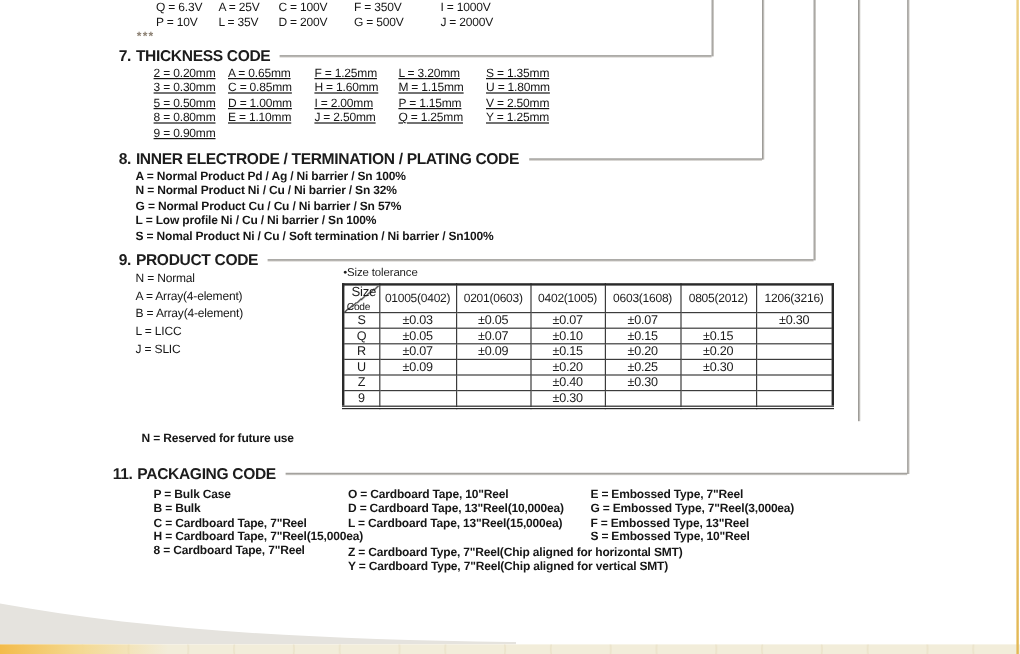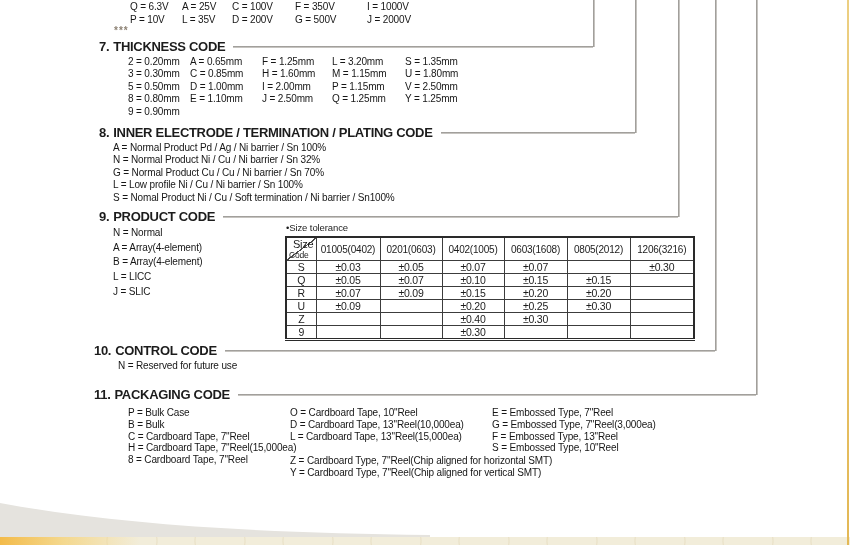--- a/index.html
+++ b/index.html
@@ -13,24 +13,24 @@
   .section-head .num{font-weight:700; font-size:13px; letter-spacing:-0.3px; margin-right:4px;}
   .section-head .ttl{font-weight:700; font-size:13px; letter-spacing:-0.3px; white-space:nowrap;}
   .section-head .rule{flex:1; height:2px; margin-left:8px; margin-top:2px;
     background:linear-gradient(#8f8d89,#d8d6d2);}
   .vline{position:absolute; width:2px; background:linear-gradient(to right,#8f8d89,#d8d6d2);}
   
   .grow{display:flex;}
   #voltage-rows .grow{height:12.5px;}
   #voltage-rows .c0{width:52px;} #voltage-rows .c1{width:50px;}
   #voltage-rows .c2{width:63px;} #voltage-rows .c3{width:72px;}
-  #thickness-grid .grow{height:12.45px;}
+  #thickness-grid .grow{height:12.45px;text-decoration:underline;}
   #thickness-grid .c0{width:62px;} #thickness-grid .c1{width:72px;}
   #thickness-grid .c2{width:70px;} #thickness-grid .c3{width:73px;}
-  .vlist .li{height:12.4px; white-space:nowrap;}
+  .vlist .li{height:12.4px; white-space:nowrap;font-weight:bold;}
   .vlist-wide .li{height:14.7px;}
   .pk .li{height:11.8px;}
   .stars{position:absolute; left:114px; top:25px; font-size:10px; font-weight:700;
     color:#8d8274; letter-spacing:1px;}
   
   .tol-label{position:absolute; left:286px; top:222px; font-size:9.5px; letter-spacing:-0.1px;}
   #tol-table{position:absolute; left:285px; top:236px; border-collapse:collapse;
     font-size:10px; table-layout:fixed;}
   #tol-table th,#tol-table td{border:1px solid #3c3c3c; padding:0; text-align:center;
     font-weight:400; letter-spacing:-0.2px; overflow:hidden;}
@@ -122,21 +122,21 @@
     </div>
 
   <div class="section-head" style="left:99px; top:125px; width:536px;">
     <span class="num">8.</span>
     <span class="ttl">INNER ELECTRODE / TERMINATION / PLATING CODE</span>
     <span class="rule"></span>
   </div>
   <div id="electrode-list" class="body-txt vlist" style="position:absolute; left:113px; top:142px;">
       <div class="li">A = Normal Product Pd / Ag / Ni barrier / Sn 100%</div>
       <div class="li">N = Normal Product Ni / Cu / Ni barrier / Sn 32%</div>
-      <div class="li">G = Normal Product Cu / Cu / Ni barrier / Sn 70%</div>
+      <div class="li">G = Normal Product Cu / Cu / Ni barrier / Sn 57%</div>
       <div class="li">L = Low profile Ni / Cu / Ni barrier / Sn 100%</div>
       <div class="li">S = Nomal Product Ni / Cu / Soft termination / Ni barrier / Sn100%</div>
     </div>
 
   <div class="section-head" style="left:99px; top:209px; width:579px;">
     <span class="num">9.</span>
     <span class="ttl">PRODUCT CODE</span>
     <span class="rule"></span>
   </div>
   <div id="product-list" class="body-txt vlist-wide" style="position:absolute; left:113px; top:227px;">
@@ -223,25 +223,20 @@
           <td></td>
           <td></td>
           <td>±0.30</td>
           <td></td>
           <td></td>
           <td></td>
         </tr>
       </tbody>
   </table>
 
-  <div class="section-head" style="left:94px; top:343px; width:621px;">
-    <span class="num">10.</span>
-    <span class="ttl">CONTROL CODE</span>
-    <span class="rule"></span>
-  </div>
   <div id="control-list" class="body-txt vlist" style="position:absolute; left:118px; top:360px;">
       <div class="li">N = Reserved for future use</div>
     </div>
 
   <div class="section-head" style="left:94px; top:387px; width:662px;">
     <span class="num">11.</span>
     <span class="ttl">PACKAGING CODE</span>
     <span class="rule"></span>
   </div>
   <div id="pack-col1" class="body-txt vlist pk" style="position:absolute; left:128px; top:407px;">

